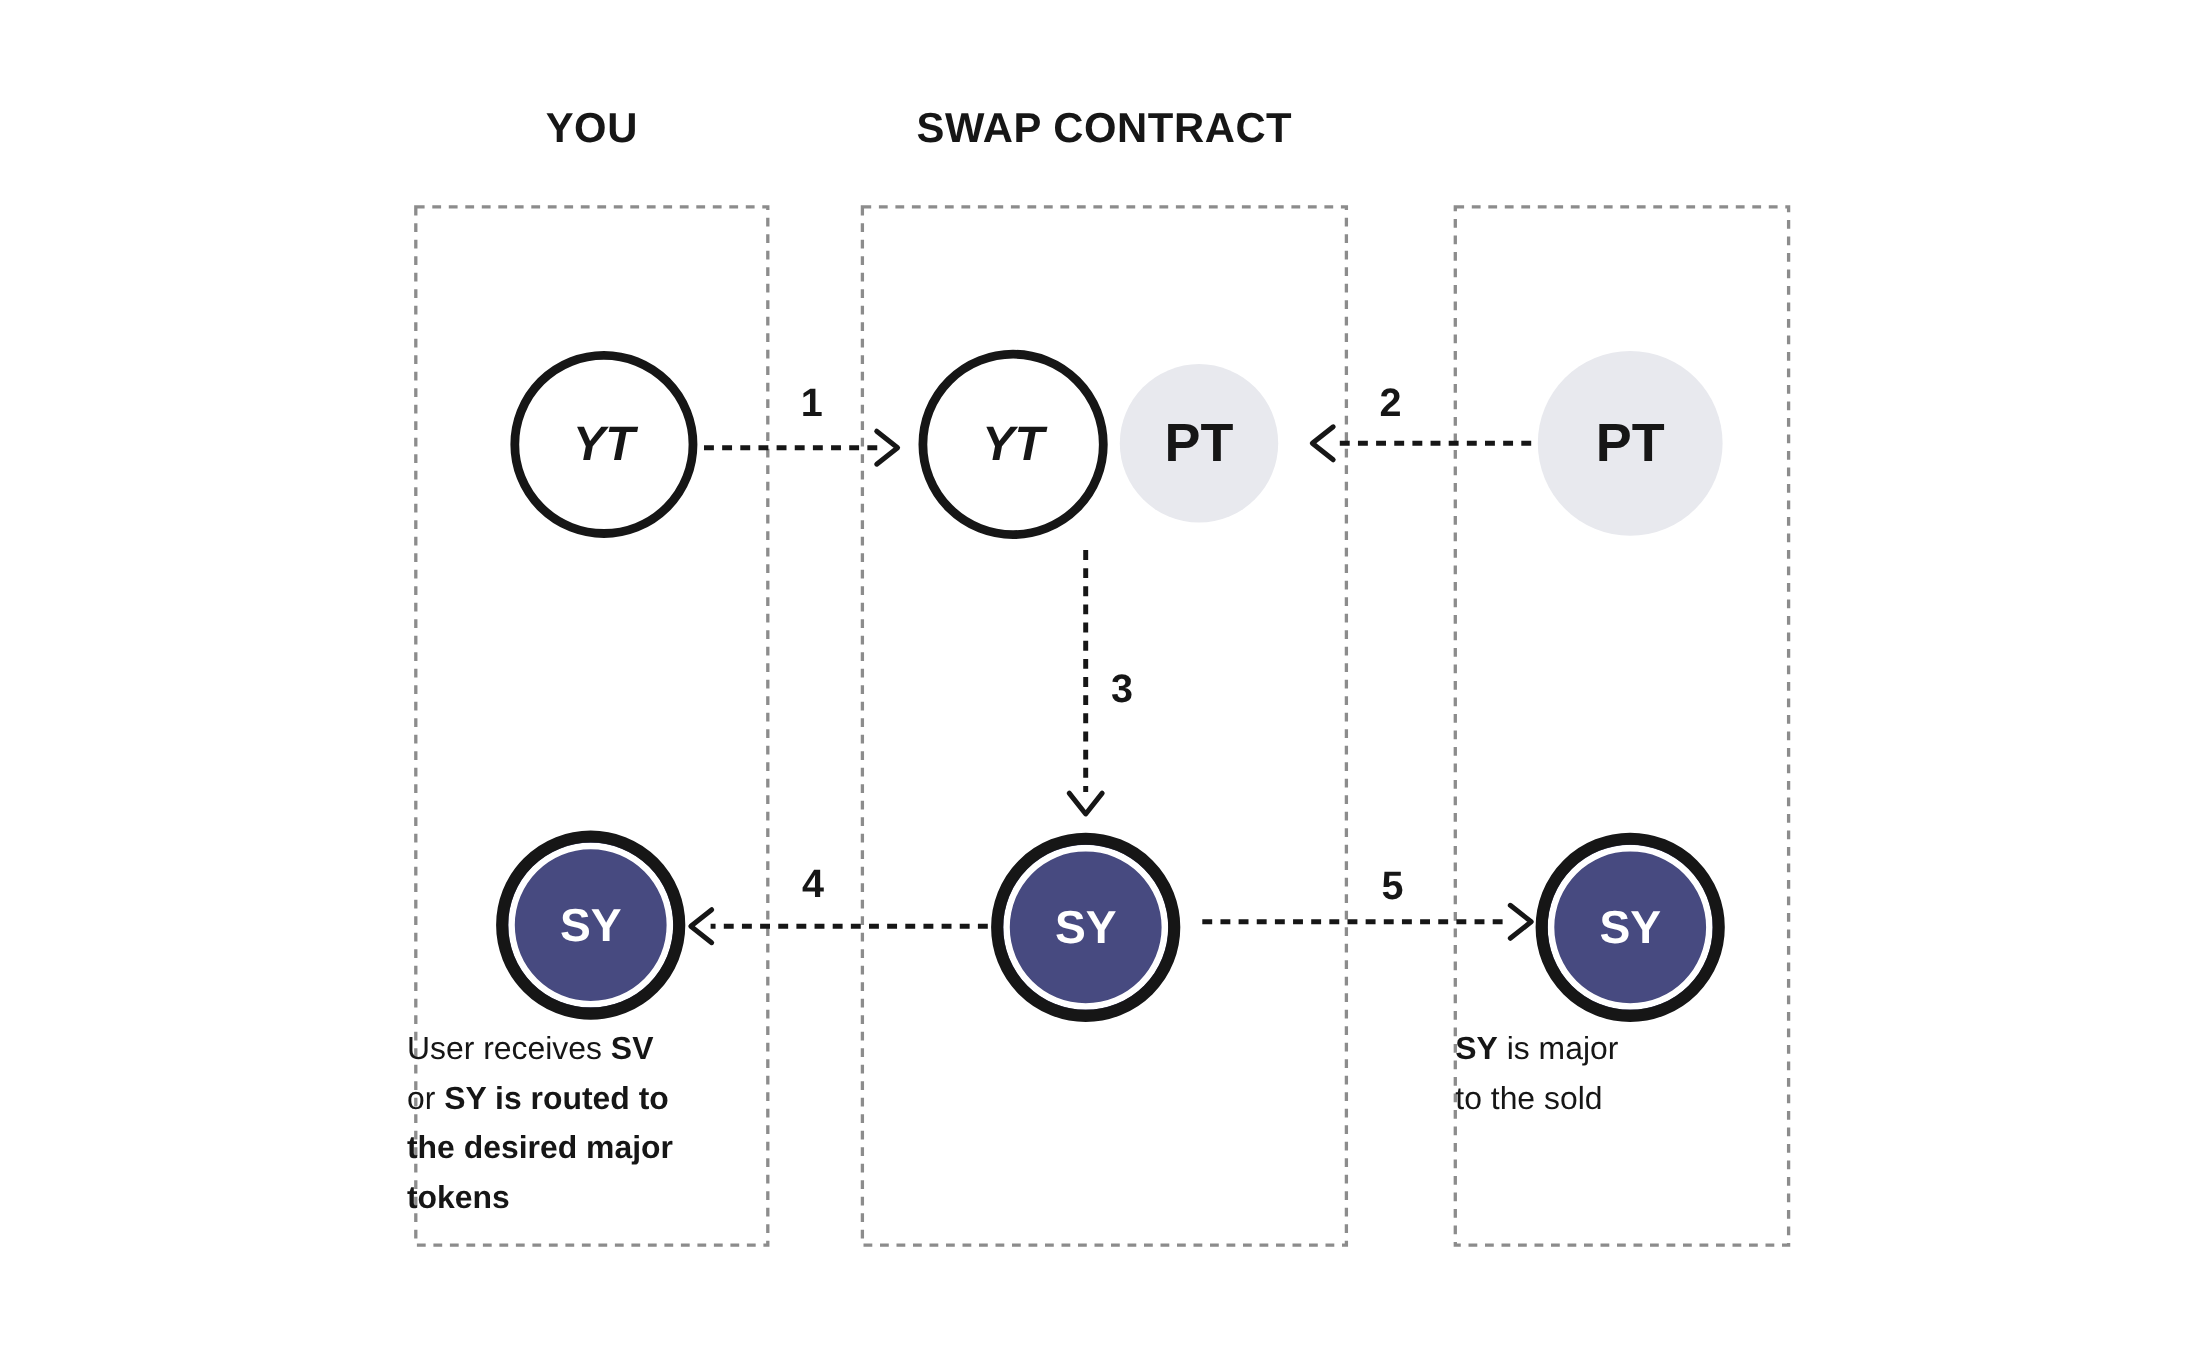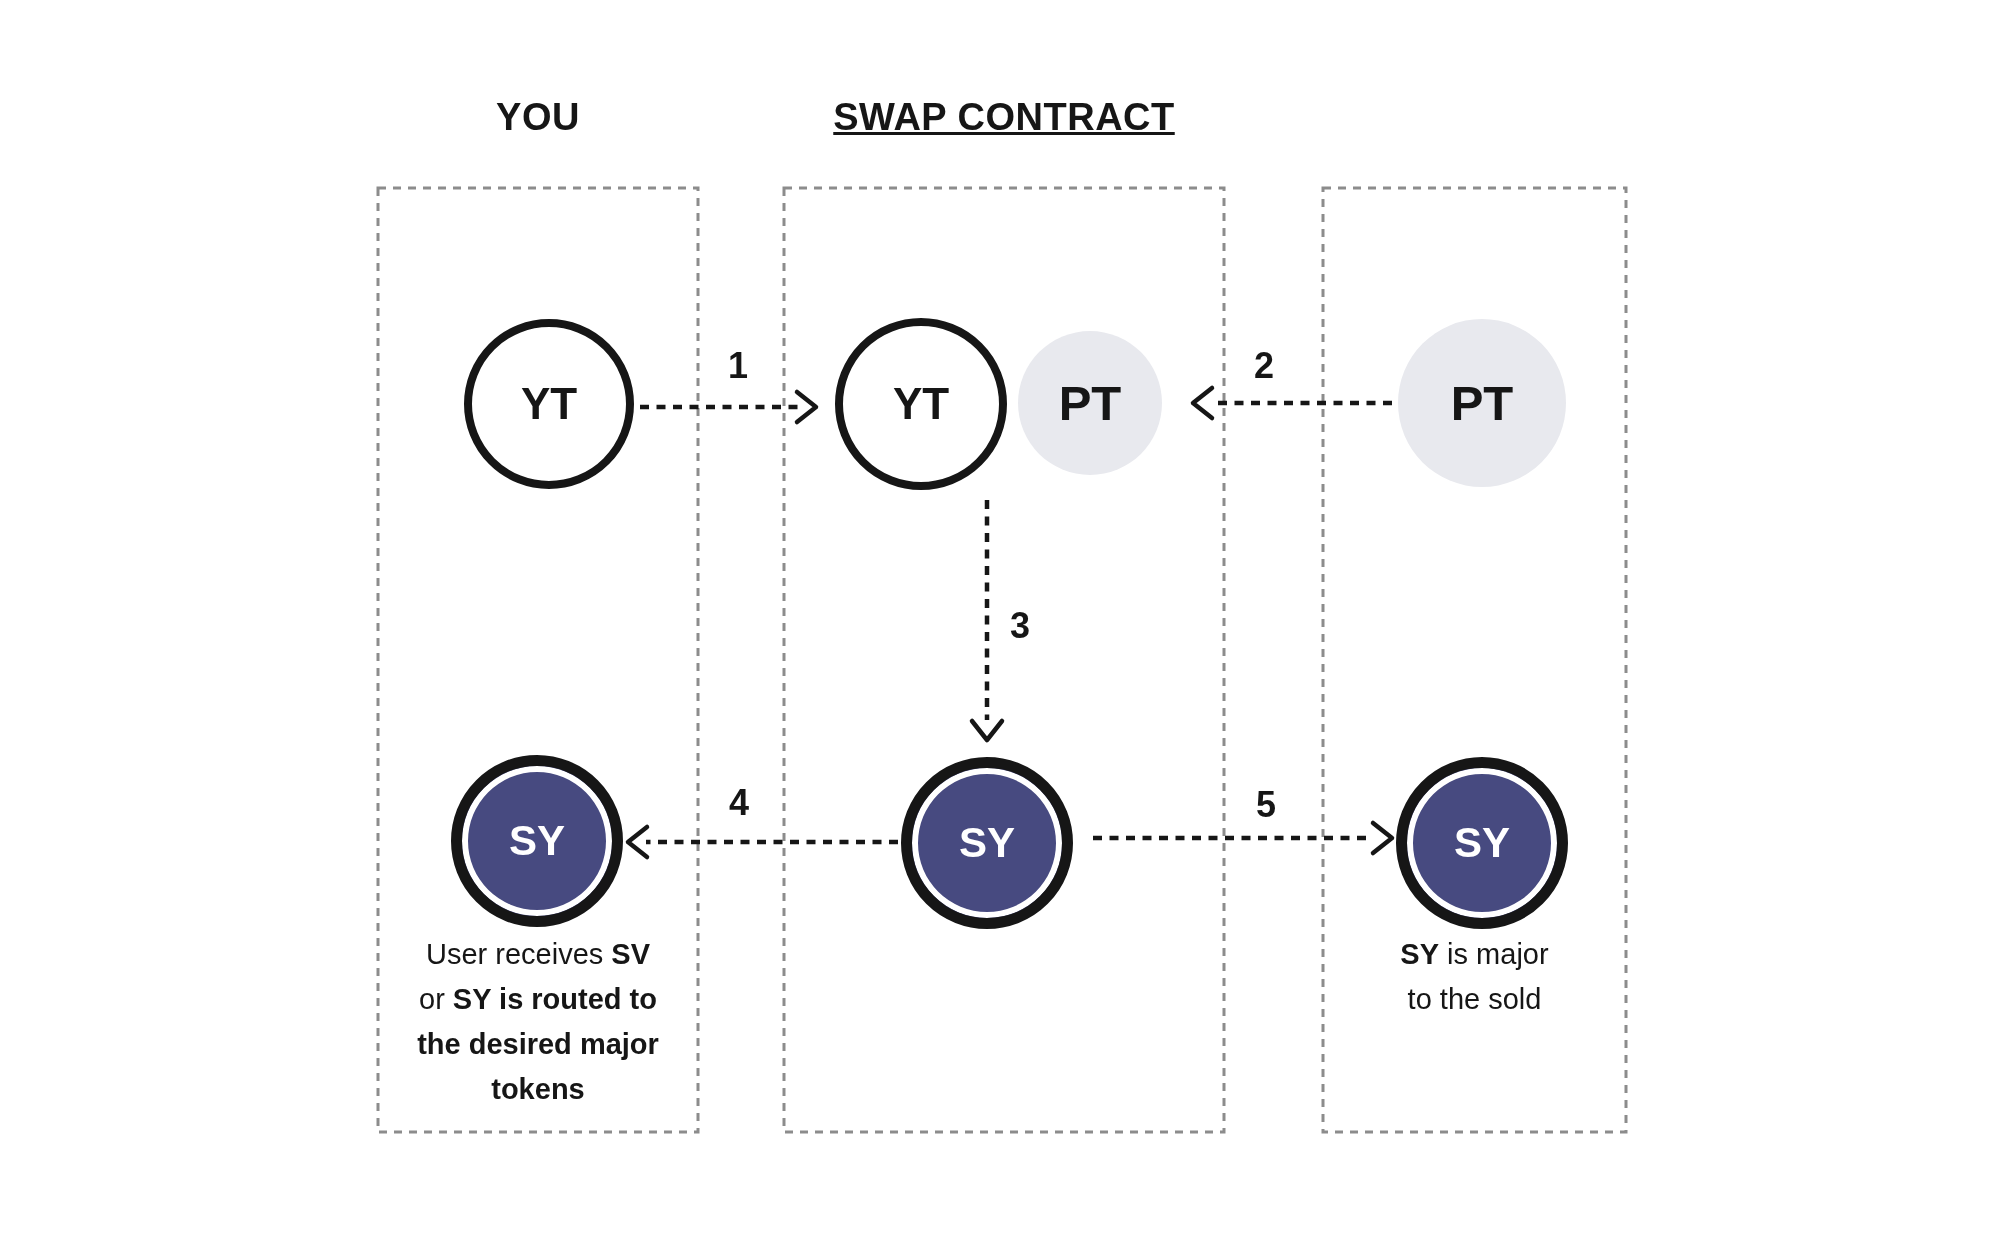--- a/index.html
+++ b/index.html
@@ -57,20 +57,21 @@
     display: flex;
     align-items: center;
     justify-content: center;
     font-weight: bold;
   }
   .token-outline {
     background: #ffffff;
     border: 8px solid var(--ink, #161616);
     font-size: 44px;
     color: var(--ink, #161616);
+    font-style: italic;
   }
   .token-gray {
     background: var(--token-gray, #e8e9ee);
     border: none;
     font-size: 49px;
     color: var(--ink, #161616);
   }
   .token-sy {
     background: var(--token-blue, #474a80);
     border: 11px solid var(--ink, #161616);
@@ -81,21 +82,21 @@
   .step-label {
     position: absolute;
     transform: translate(-50%, -50%);
     font-size: 36px;
     font-weight: bold;
     color: var(--ink, #161616);
   }
   .caption {
     position: absolute;
     top: 932px;
-    text-align: center;
+    text-align: left;
     font-size: 29px;
     line-height: 45px;
     color: var(--ink, #161616);
   }
   .caption b { font-weight: bold; }
 </style>
 </head>
 <body>
 
 <div class="stage">
@@ -121,21 +122,21 @@
       <line class="arrow-line" x1="898" y1="842" x2="646" y2="842"></line>
       <polyline class="arrow-head" points="647,827 628,842 647,857"></polyline>
     </g>
     <g>
       <line class="arrow-line" x1="1093" y1="838" x2="1373" y2="838"></line>
       <polyline class="arrow-head" points="1373,823 1392,838 1373,853"></polyline>
     </g>
   </svg>
 
   <div class="lane-header" style="left:378px; width:320px;">YOU</div>
-  <div class="lane-header" style="left:784px; width:440px;text-decoration:underline;">SWAP CONTRACT</div>
+  <div class="lane-header" style="left:784px; width:440px;">SWAP CONTRACT</div>
 
   <div class="token token-outline" style="left:464px; top:319px; width:170px; height:170px;">
     <span>YT</span>
   </div>
   <div class="token token-outline" style="left:835px; top:318px; width:172px; height:172px;">
     <span>YT</span>
   </div>
   <div class="token token-gray" style="left:1018px; top:331px; width:144px; height:144px;">
     <span>PT</span>
   </div>

